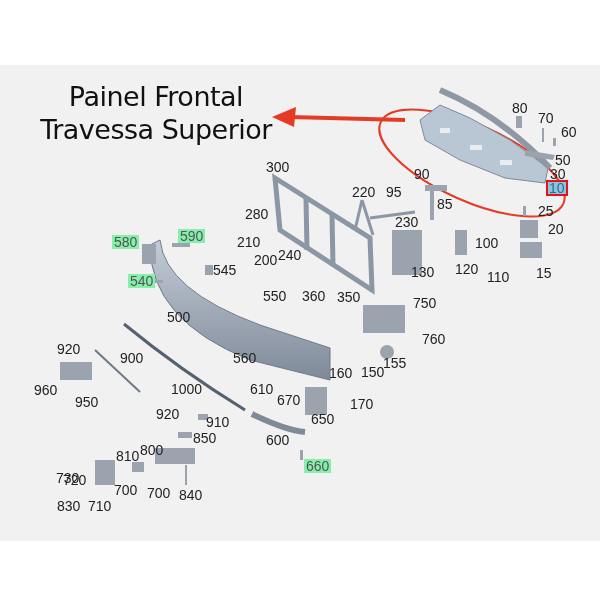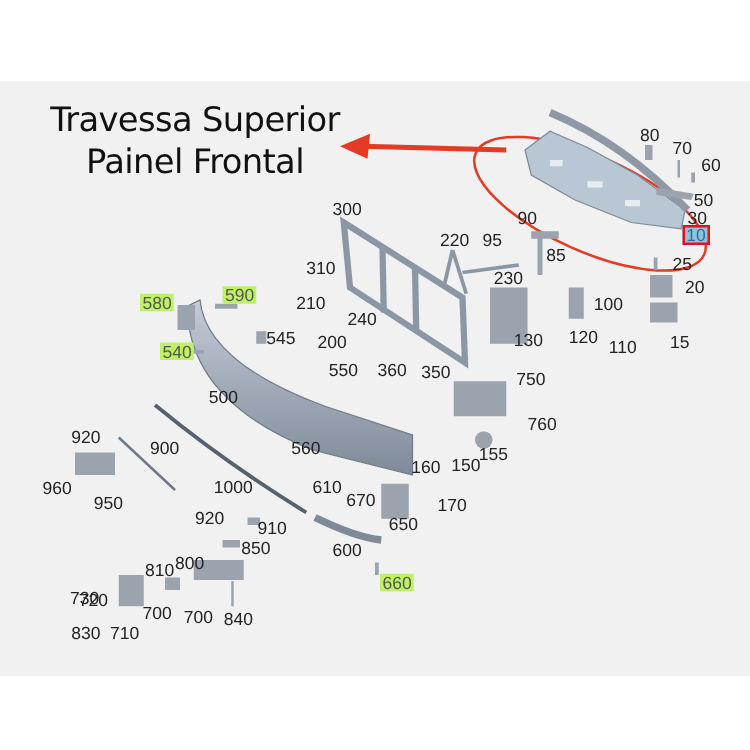--- a/index.html
+++ b/index.html
@@ -14,31 +14,31 @@
     position: absolute; left: 22px; top: 80px; width: 268px; text-align: center;
     font-family: "DejaVu Sans", sans-serif; font-size: 27px; line-height: 33px; color: #111;
     letter-spacing: -0.5px;
   }
   #title span { display: block; }
   svg#art { position: absolute; left: 0; top: 0; width: 600px; height: 600px; }
   .lbl {
     position: absolute; font-family: "Liberation Sans", sans-serif; font-size: 14px; color: #222;
     line-height: 12px; white-space: nowrap;
   }
-  .lbl.hl { background: #bef264; color: #555; padding: 1px 2px; }
+  .lbl.hl { background: #86efac; color: #555; padding: 1px 2px; }
   .lbl.sel { border: 2px solid #e0141e; background: #8fc3dc; color: #2a6f96; padding: 0 1px; }
 </style>
 </head>
 <body>
 
 <div id="canvas"></div>
 
 <div id="title">
+  <span>Painel Frontal</span>
   <span>Travessa Superior</span>
-  <span>Painel Frontal</span>
 </div>
 
 <svg id="art" viewBox="0 0 600 600">
   <defs>
     <linearGradient id="metal" x1="0" y1="0" x2="0" y2="1">
       <stop offset="0" stop-color="#c3cbd6"></stop>
         <stop offset="1" stop-color="#7f8a99"></stop>
     </linearGradient>
   </defs>
 
@@ -117,24 +117,24 @@
     <span class="lbl sel" style="left: 546px; top: 180px;">10</span>
     <span class="lbl" style="left: 538px; top: 205px;">25</span>
     <span class="lbl" style="left: 548px; top: 223px;">20</span>
     <span class="lbl" style="left: 536px; top: 267px;">15</span>
     <span class="lbl" style="left: 414px; top: 168px;">90</span>
     <span class="lbl" style="left: 386px; top: 186px;">95</span>
     <span class="lbl" style="left: 437px; top: 198px;">85</span>
     <span class="lbl" style="left: 395px; top: 216px;">230</span>
     <span class="lbl" style="left: 352px; top: 186px;">220</span>
     <span class="lbl" style="left: 266px; top: 161px;">300</span>
-    <span class="lbl" style="left: 245px; top: 208px;">310</span>
+    <span class="lbl" style="left: 245px; top: 208px;">280</span>
     <span class="lbl" style="left: 237px; top: 236px;">210</span>
     <span class="lbl" style="left: 278px; top: 249px;">240</span>
-    <span class="lbl" style="left: 254px; top: 267px;">200</span>
+    <span class="lbl" style="left: 254px; top: 254px;">200</span>
     <span class="lbl" style="left: 302px; top: 290px;">360</span>
     <span class="lbl" style="left: 337px; top: 291px;">350</span>
     <span class="lbl" style="left: 411px; top: 266px;">130</span>
     <span class="lbl" style="left: 475px; top: 237px;">100</span>
     <span class="lbl" style="left: 455px; top: 263px;">120</span>
     <span class="lbl" style="left: 487px; top: 271px;">110</span>
     <span class="lbl" style="left: 263px; top: 290px;">550</span>
     <span class="lbl" style="left: 413px; top: 297px;">750</span>
     <span class="lbl" style="left: 422px; top: 333px;">760</span>
     <span class="lbl" style="left: 329px; top: 326px; margin-top: 41px;">160</span>

